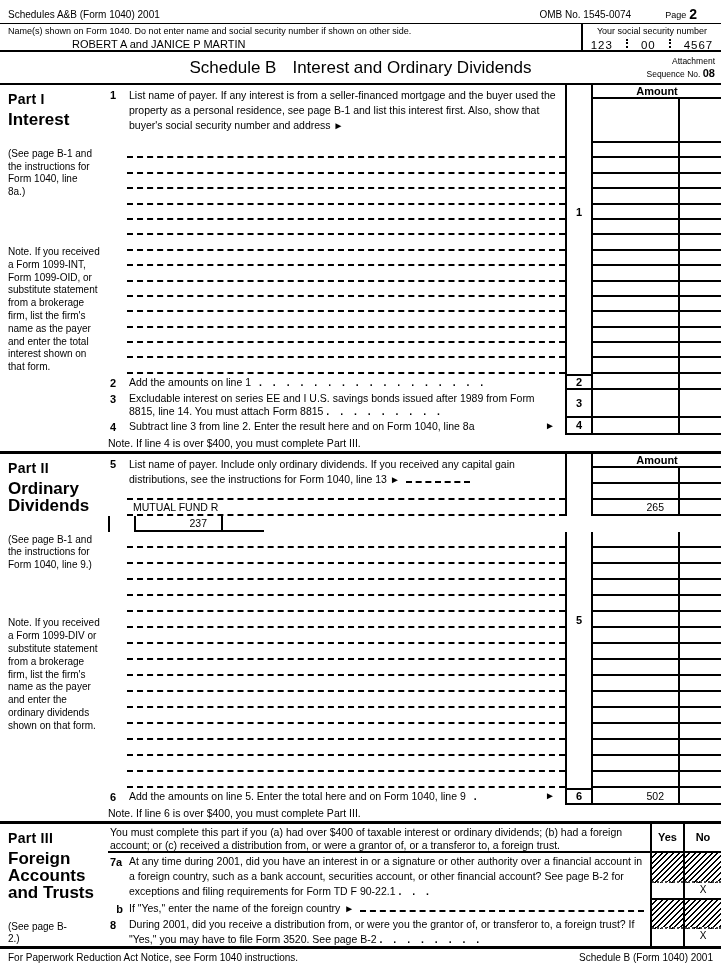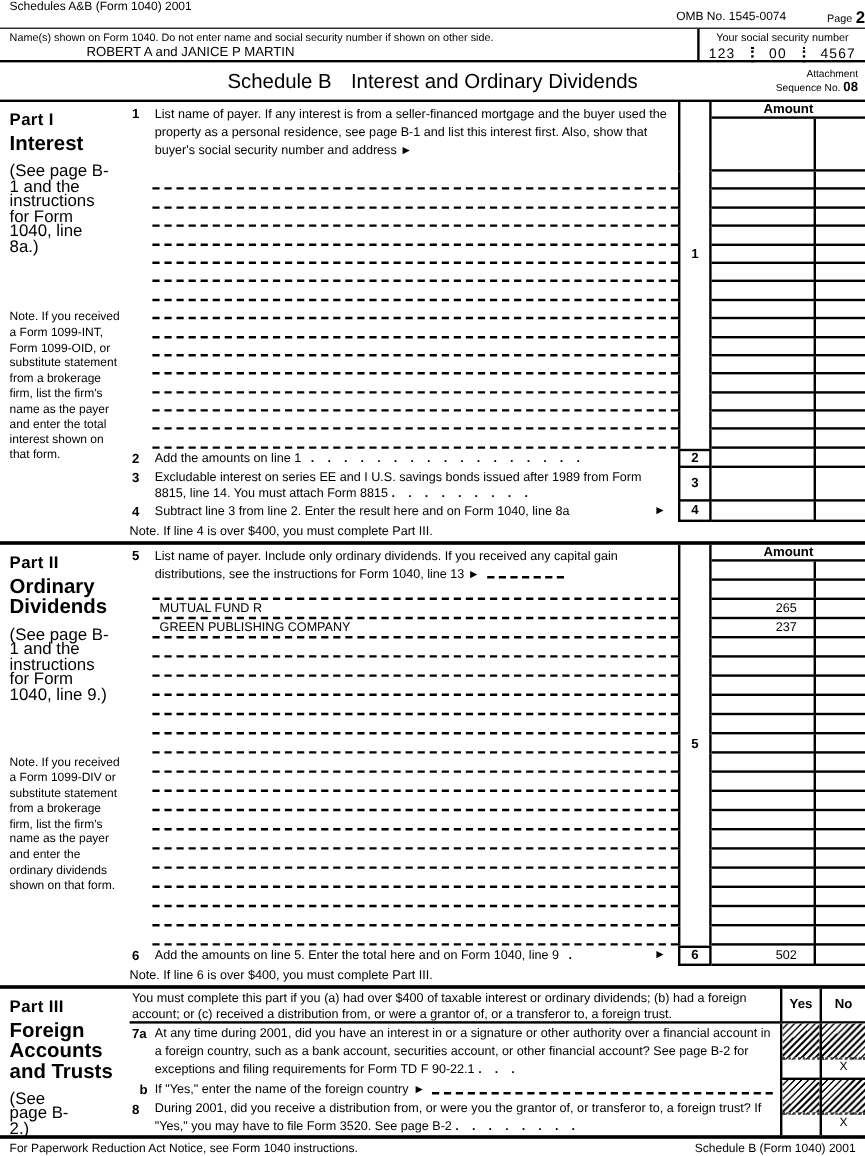--- a/index.html
+++ b/index.html
@@ -1,20 +1,20 @@
 <!DOCTYPE html>
 <html><head>
 <meta charset="utf-8">
 <style>
   *{box-sizing:border-box;margin:0;padding:0}
   html,body{background:#fff}
   .page{width:721px;height:963px;font-family:"Liberation Sans",sans-serif;color:#000;background:#fff;overflow:hidden}
   b{font-weight:normal}
   
-  .hdr1{height:24px;border-bottom:1px solid #000;display:flex;justify-content:space-between;padding:0 0 3px 8px}
+  .hdr1{height:24px;border-bottom:1px solid #000;display:flex;justify-content:space-between;align-items:flex-end;padding:0 24px 3px 8px}
   .fid{font-size:10px}
   .hdr1-right{display:flex;align-items:flex-end;gap:34px}
   .omb{font-size:10px}
   .pgwrap{display:flex;align-items:flex-end}
   .pg{font-size:9px}
   .pgno{font-size:14px;font-weight:bold;margin-left:3px;line-height:12px}
   .hdr2{height:28px;border-bottom:2px solid #000;display:flex}
   .hdr2-l{flex:1;padding:2px 4px 0 8px}
   .nlabel{font-size:9px}
   .nval{font-size:11px;margin-left:64px;margin-top:2px}
@@ -25,21 +25,21 @@
   .hdr3{height:33px;border-bottom:2px solid #000;display:flex;align-items:center;justify-content:center;gap:16px;position:relative}
   .t1,.t2{font-size:17px;font-weight:normal}
   .attach{position:absolute;right:6px;top:4px;font-size:8.5px;line-height:1.25;text-align:right}
   .seqno{font-size:11px;font-weight:bold}
   
   .part-flex{display:flex}
   .col-side{width:108px;padding:6px 4px 0 8px}
   .col-body{flex:1;display:flex;flex-direction:column}
   .pt-label{font-size:14px;font-weight:bold;letter-spacing:.3px}
   .pt-name{font-size:17px;font-weight:bold;line-height:17px;margin-top:4px}
-  .pt-ref{font-size:14px;line-height:12.5px;margin-top:8px;width:84px}
+  .pt-ref{font-size:10px;line-height:12.5px;margin-top:20px;width:84px}
   .pt-note{font-size:10px;line-height:12.8px;width:92px}
   .row{display:flex}
   .c-main{flex:1}
   .c-num{width:28px;border-left:2px solid #000;border-right:2px solid #000;display:flex;align-items:center;justify-content:center;font-weight:bold;font-size:11px}
   .c-amt{width:87px;border-right:2px solid #000;display:flex;align-items:flex-end;justify-content:flex-end;padding:0 14px 1px 0;font-size:10.5px}
   .c-cents{width:41px}
   .bb .c-amt,.bb .c-cents{border-bottom:2px solid #000}
   .num-tb{border-top:2px solid #000;border-bottom:2px solid #000}
   .num-b{border-bottom:2px solid #000}
   .amt-stack{width:128px;display:flex;flex-direction:column}
@@ -495,25 +495,20 @@
               <div class="c-num">
                 <span></span>
               </div>
               <div class="c-amt">
                 <span>265</span>
               </div>
               <div class="c-cents"></div>
             </div>
 
             <div class="row erow">
-              <div class="c-main">
-                <div class="eline">
-                  <span>GREEN PUBLISHING COMPANY</span>
-                </div>
-              </div>
               <div class="c-num">
                 <span></span>
               </div>
               <div class="c-amt">
                 <span>237</span>
               </div>
               <div class="c-cents"></div>
             </div>
 
             <div class="row erow">

